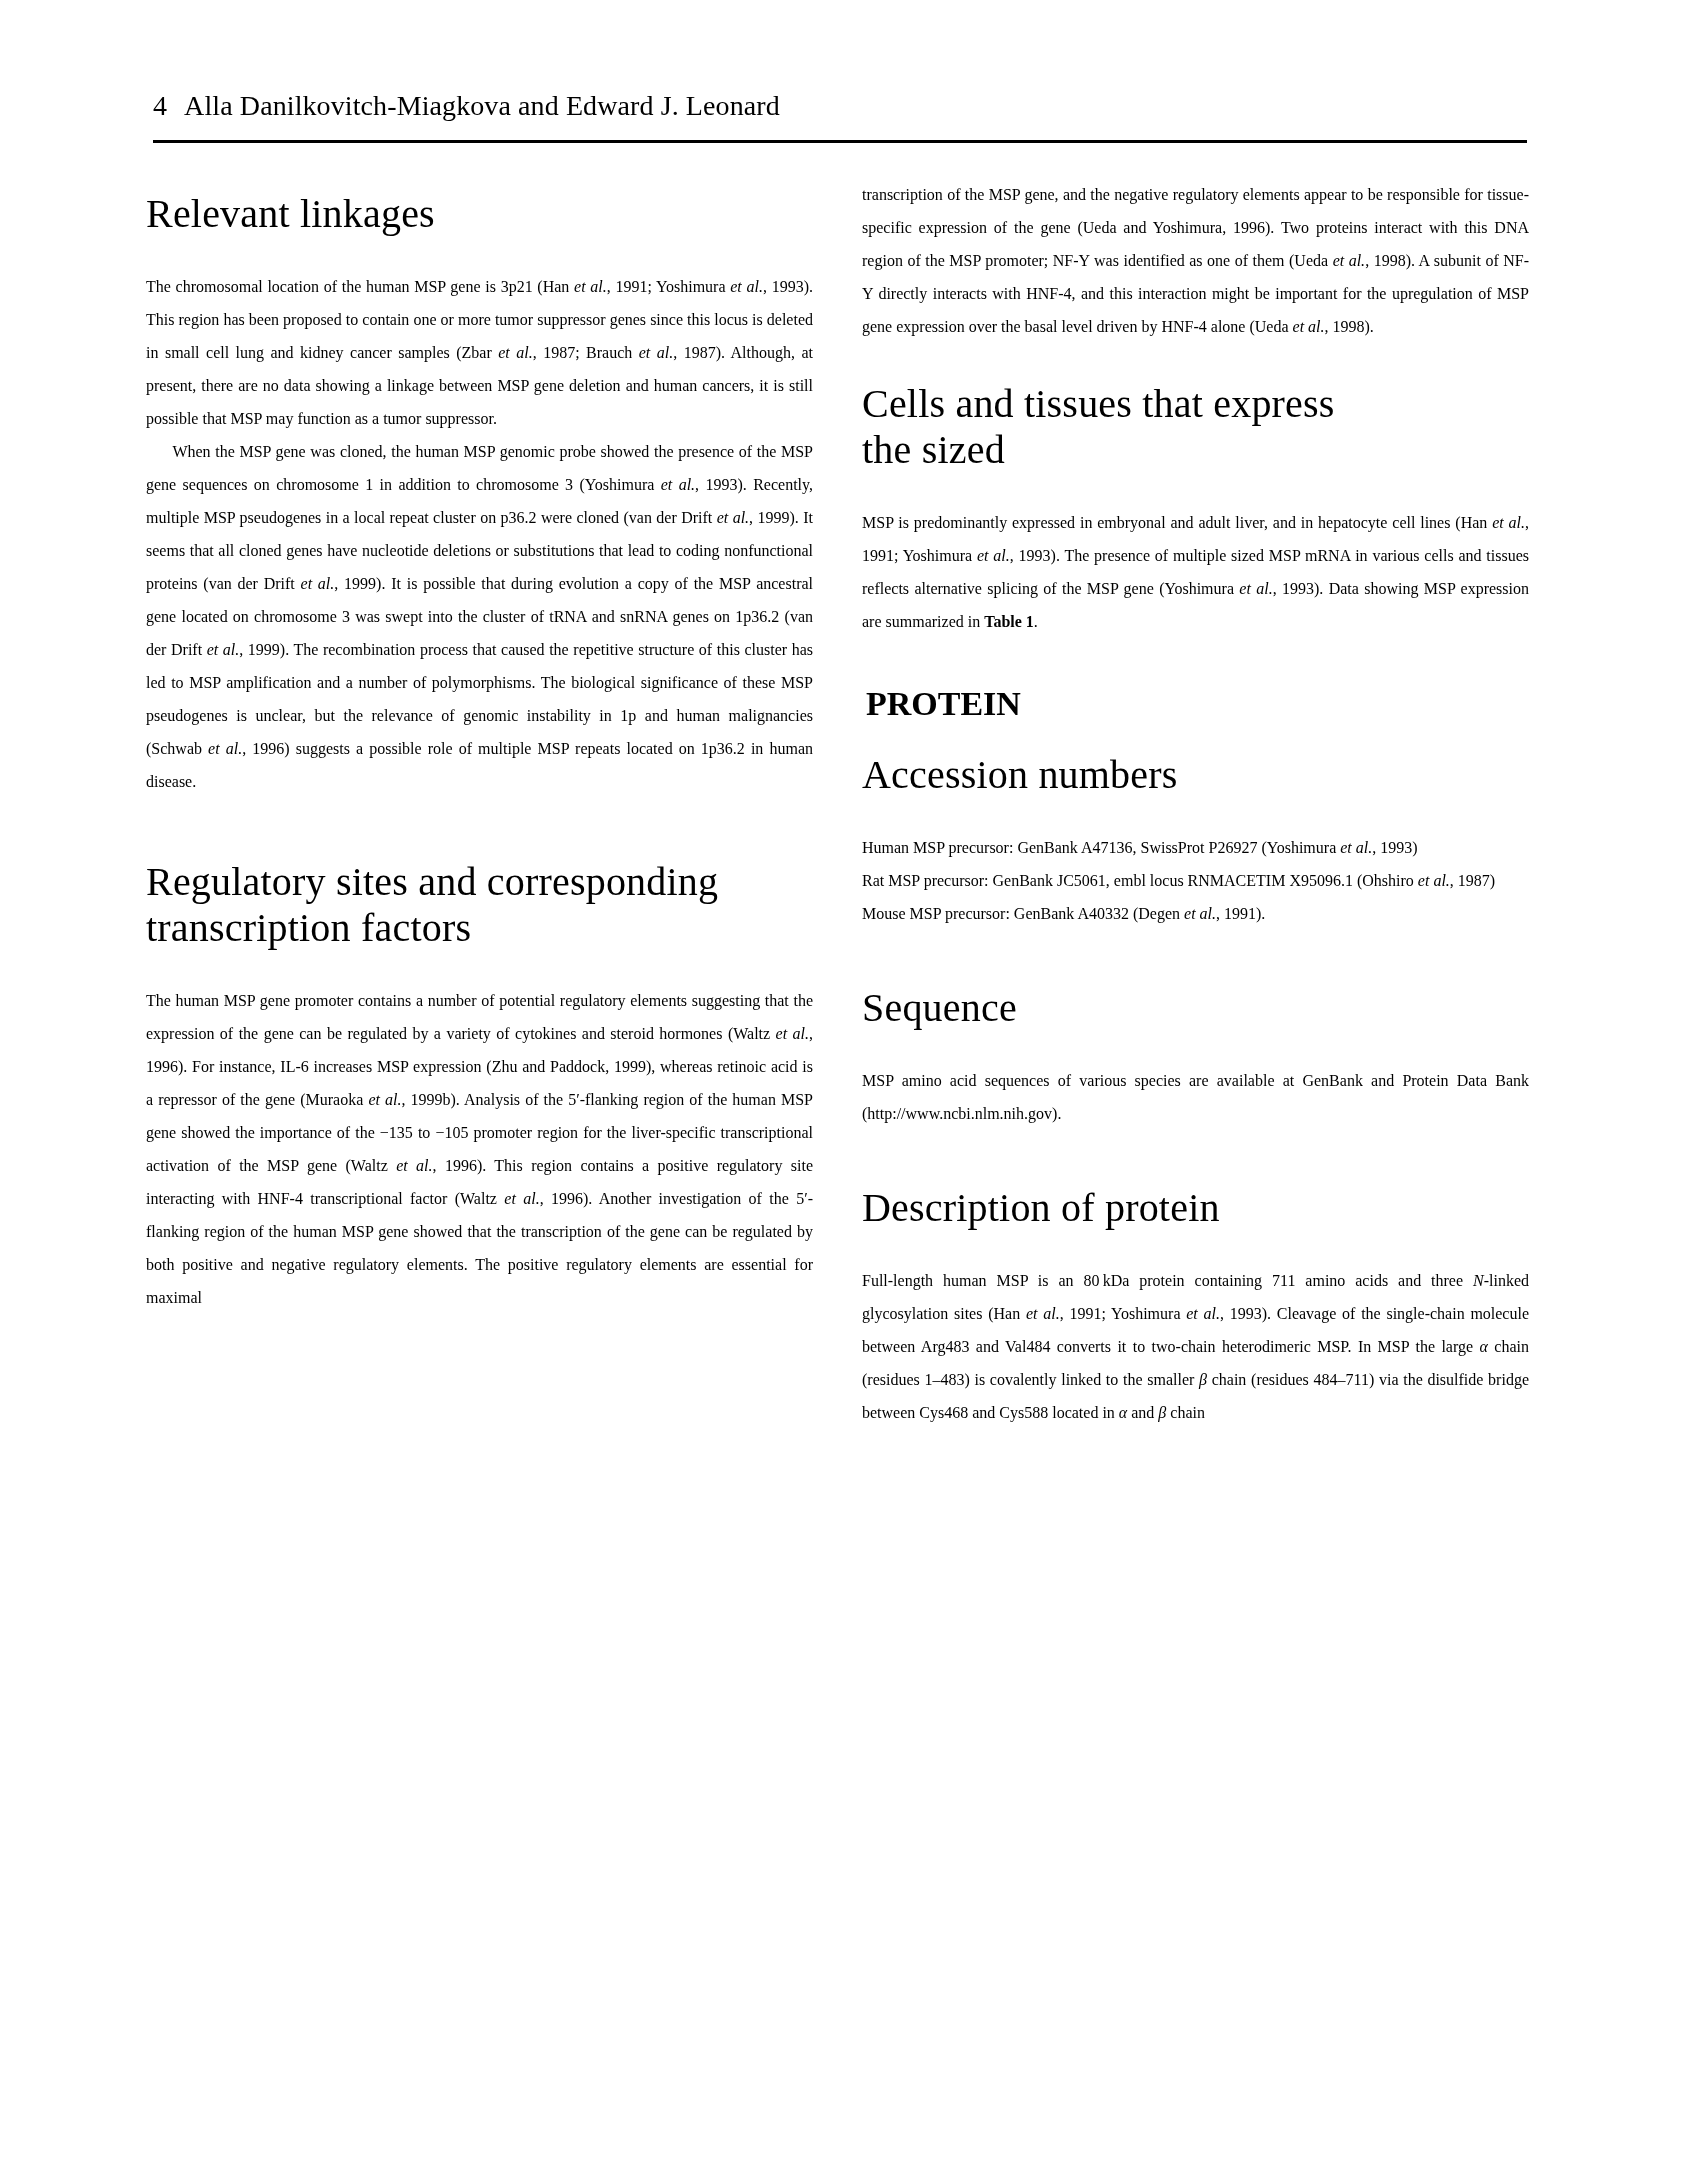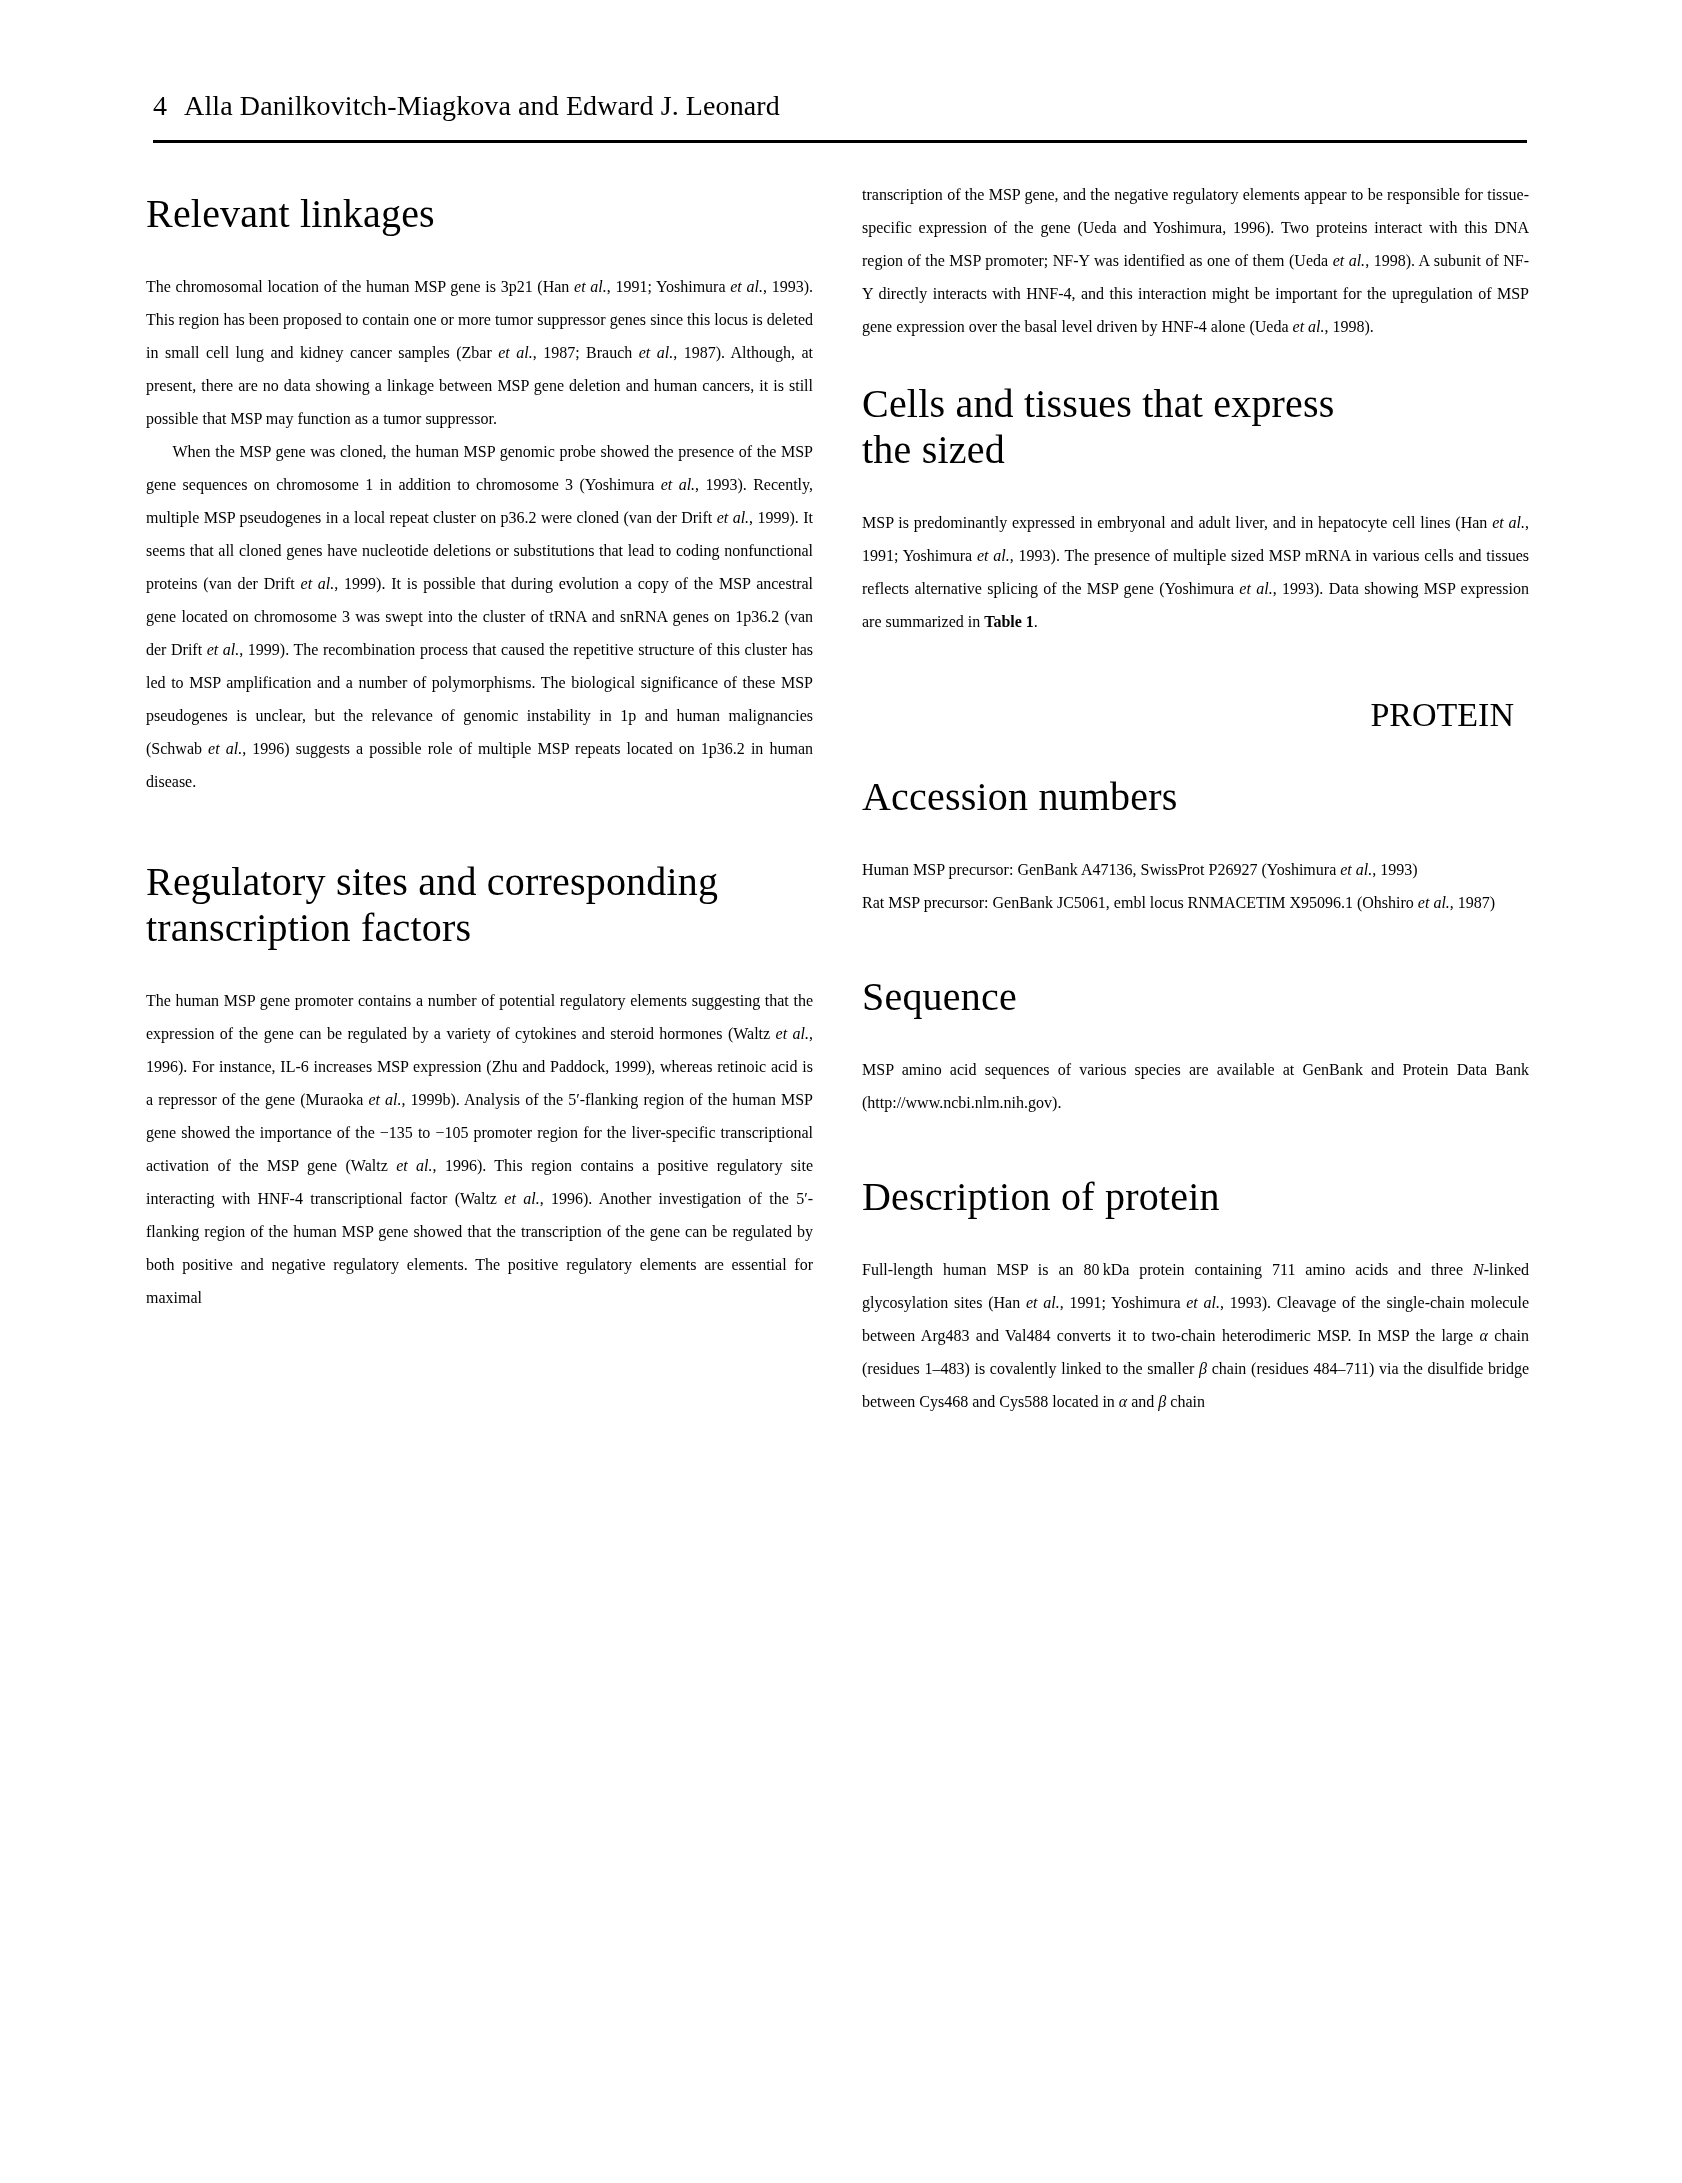--- a/index.html
+++ b/index.html
@@ -7,21 +7,21 @@
          font-family: "Liberation Serif", "DejaVu Serif", serif; color: #000; }
   .running-head { position: absolute; left: 153px; top: 90px; font-size: 28px; line-height: 32px; letter-spacing: 0.1px; }
   .running-head .pg { display: inline-block; margin-right: 17px; }
   .head-rule { position: absolute; left: 153px; top: 140px; width: 1374px; height: 2.6px; background: #000; }
   .col { position: absolute; top: 178px; width: 667px; }
   .col-left { left: 146px; margin-top: 8px; }
   .col-right { left: 862px; }
   .col p { margin: 0; font-size: 16px; line-height: 33px; text-align: justify; text-align-last: left; hyphens: none; }
   .col p.indent { text-indent: 26.4px; }
   h2.sec { font-weight: normal; font-size: 40px; line-height: 46px; margin: 0; letter-spacing: 0.2px; }
-  h1.part { font-weight: normal; font-size: 34px; line-height: 41px; margin: 15px; text-align: right; }
+  h1.part { font-weight: bold; font-size: 34px; line-height: 41px; margin: 4px; }
   em { font-style: italic; }
   b { font-weight: bold; }
   .sp-a { height: 33px; }
 </style>
 </head>
 <body>
 
 <div class="running-head">
   <span class="pg">4</span><span>Alla Danilkovitch-Miagkova and Edward J. Leonard</span>
 </div>
@@ -55,20 +55,21 @@
 
   <div style="height:41px"></div>
   <h1 class="part">PROTEIN</h1>
 
   <div style="height:24px"></div>
   <section>
     <h2 class="sec">Accession numbers</h2>
     <div class="sp-a"></div>
     <p><span>Human MSP precursor: GenBank A47136, SwissProt P26927 (Yoshimura </span><em>et al.</em><span>, 1993)</span></p>
     <p><span>Rat MSP precursor: GenBank JC5061, embl locus RNMACETIM X95096.1 (Ohshiro </span><em>et al.</em><span>, 1987)</span></p>
+    <p><span>Mouse MSP precursor: GenBank A40332 (Degen </span><em>et al.</em><span>, 1991).</span></p>
   </section>
 
   <div style="height:55px"></div>
   <section>
     <h2 class="sec">Sequence</h2>
     <div class="sp-a"></div>
     <p><span>MSP amino acid sequences of various species are available at GenBank and Protein Data Bank (http://www.ncbi.nlm.nih.gov).</span></p>
   </section>
 
   <div style="height:55px"></div>

